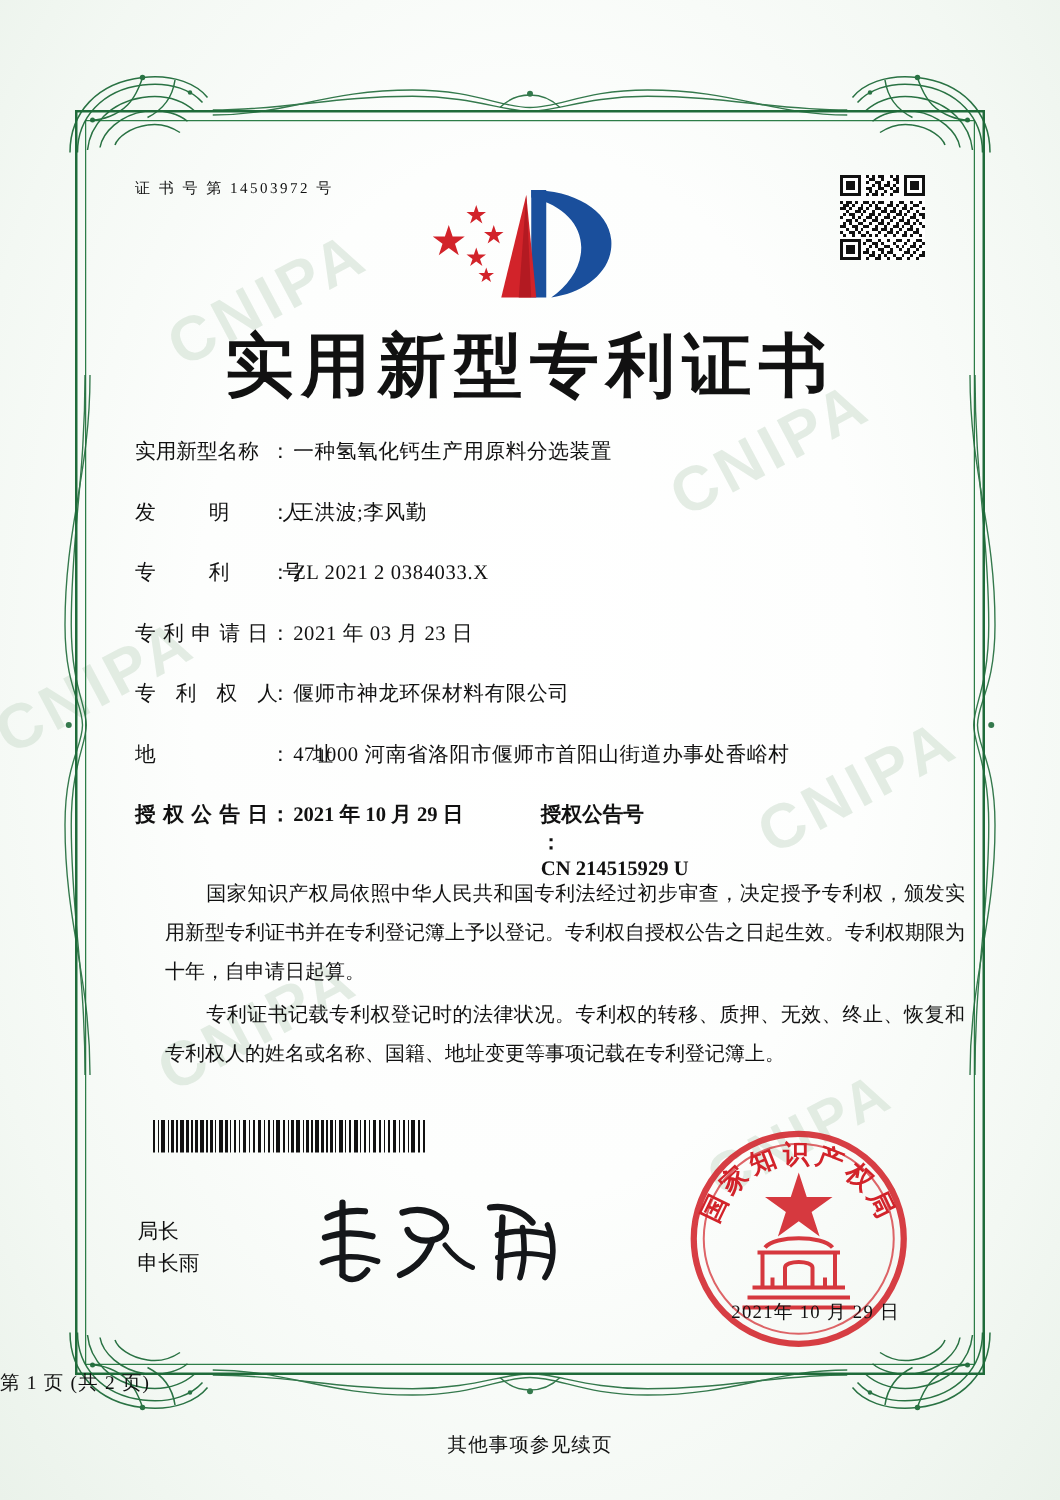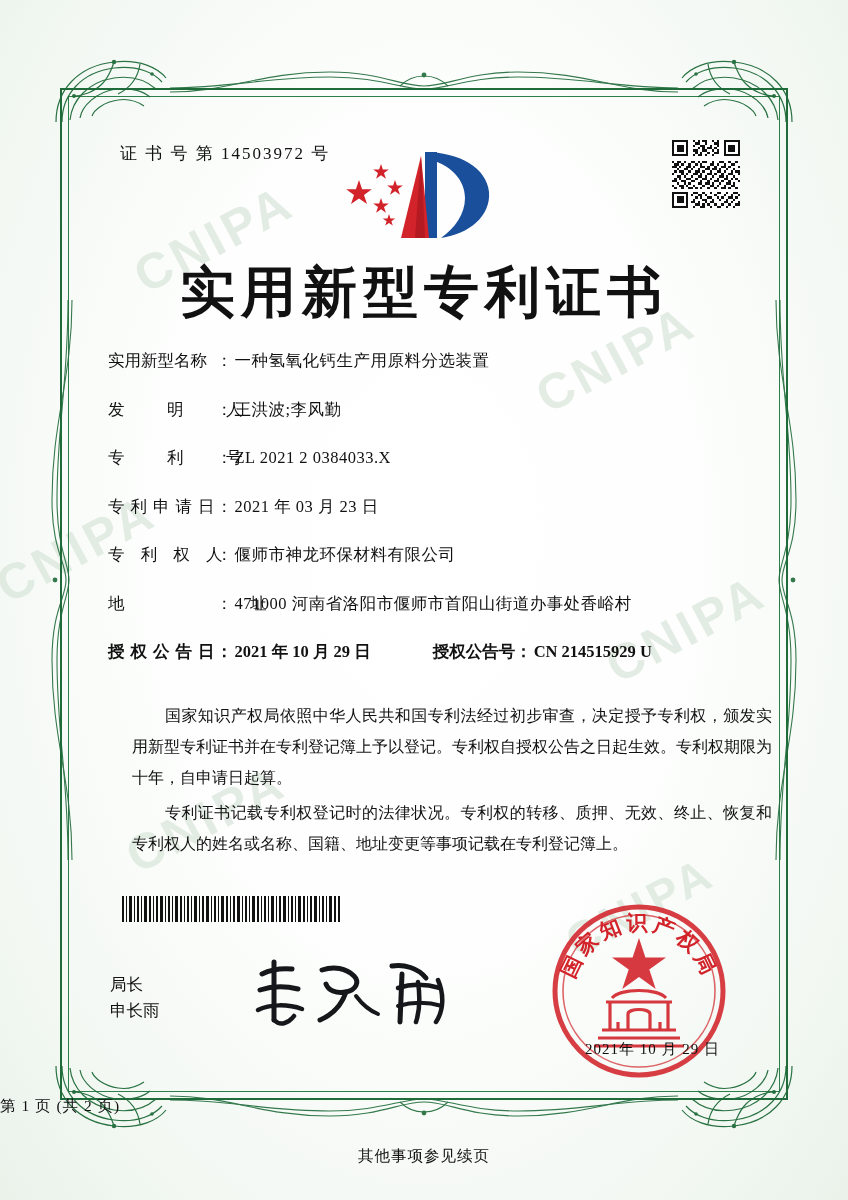--- a/index.html
+++ b/index.html
@@ -78,23 +78,23 @@
   .wm1 { left: 128px; top: 210px; font-size: 50px; }
   .wm2 { left: 530px; top: 330px; font-size: 50px; }
   .wm3 { left: -10px;  top: 520px; font-size: 50px; }
   .wm4 { left: 600px; top: 600px; font-size: 50px; }
   .wm5 { left: 120px; top: 790px; font-size: 50px; }
   .wm6 { left: 560px; top: 880px; font-size: 46px; }
 
   
   .cert-no {
     position: absolute;
-    left: 120px;
+    left: 108px;
     top: 142px;
-    font-size: 17px;
+    font-size: 12px;
     letter-spacing: 2px;
     color: #111;
   }
   .qr {
     position: absolute;
     right: 108px;
     top: 140px;
     width: 68px;
     height: 68px;
   }
@@ -139,21 +139,21 @@
     letter-spacing: 0px;
     white-space: nowrap;
   }
   .row .lbl.spread  { letter-spacing: 13px; }
   .row .lbl.spread2 { letter-spacing: 19px; }
   .row .lbl.spread3 { letter-spacing: 6px; }
   .row .sep { margin-right: 2px; }
   .row .val { flex: 1; letter-spacing: 0.5px; }
 
   .row-inline { display: flex; align-items: baseline; font-weight: bold; }
-  .row-inline .grp2 { margin-left: 62px; display: flex; align-items: baseline; }
+  .row-inline .grp2 { margin-left: 62px; display: flex; align-items: baseline; flex-direction: column; }
   .row-inline .grp2 .lbl2 { white-space: nowrap; }
 
   
   .paras {
     position: absolute;
     left: 108px;
     top: 700px;
     width: 640px;
     font-size: 16px;
     line-height: 31px;

